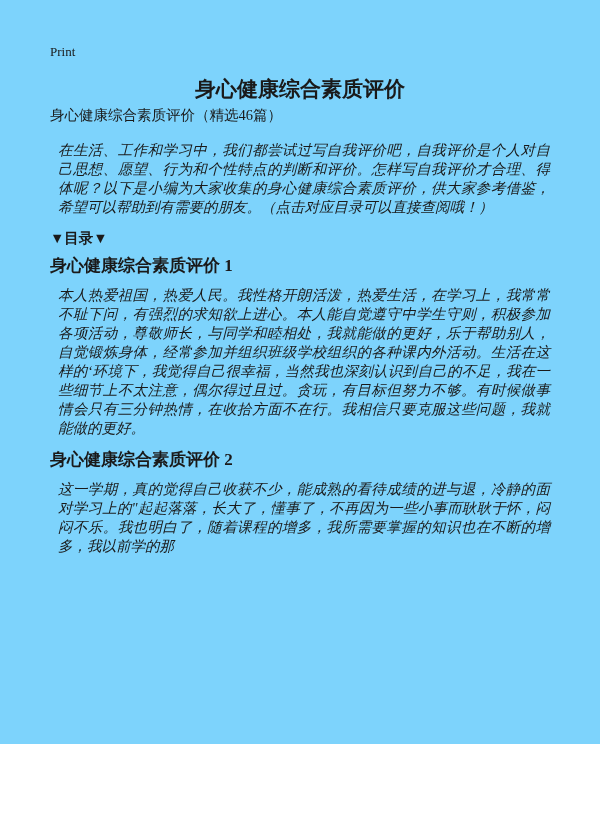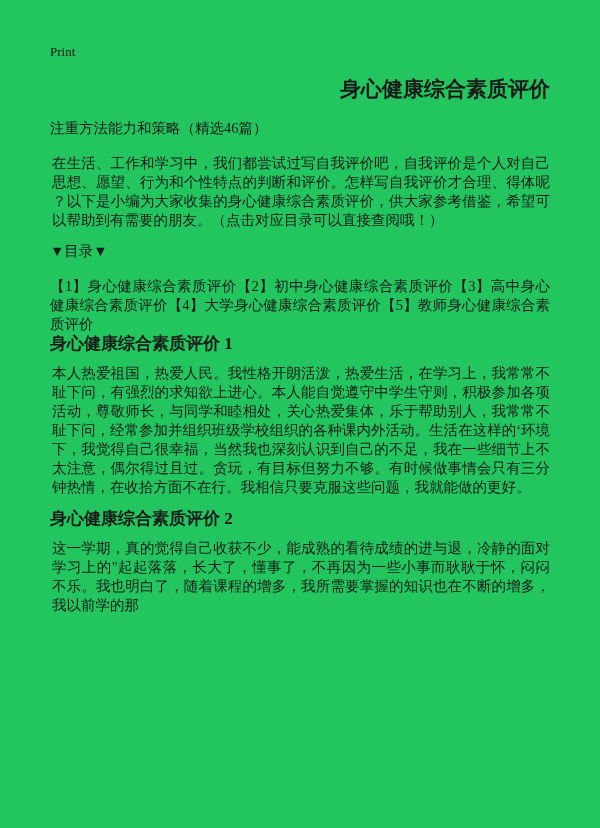--- a/index.html
+++ b/index.html
@@ -10,54 +10,56 @@
   body {
     width: 600px;
     height: 828px;
     overflow: hidden;
     font-family: "Liberation Serif", "DejaVu Serif", serif;
     color: #1a1a1a;
   }
   .page {
     box-sizing: border-box;
     width: 600px;
-    height: 828px;
+    height: 744px;
     padding: 44px 50px 16px 50px;
-    background: #22c55e;
+    background: #7dd3fc;
   }
   .print-link {
     font-size: 13px;
     line-height: 15px;
     margin: 0 0 2px 0;
     cursor: pointer;
   }
   .page-title {
     font-size: 21px;
     font-weight: 700;
-    text-align: right;
-    margin: 18px 0 18px 0;
+    text-align: center;
+    margin: 18px 0 5px 0;
     line-height: 24px;
   }
   .page-subtitle {
     font-size: 14.5px;
     margin: 0 0 16px 0;
     line-height: 19px;
   }
   .para {
     font-size: 14.5px;
     line-height: 19px;
     text-align: justify;
     line-break: anywhere;
     word-break: break-all;
-    margin: 0 0 12px 2px;
+    margin: 0 0 12px 8px;
+    font-style: italic;
   }
   .toc-marker {
     font-size: 14.5px;
     line-height: 19px;
-    margin: 0 0 16px 0;
+    margin: 0 0 8px 0;
+    font-weight: bold;
   }
   .toc {
     font-size: 14.5px;
     line-height: 19px;
     text-align: justify;
     line-break: anywhere;
     word-break: break-all;
     margin: 0;
   }
   .toc .toc-item {
@@ -74,31 +76,30 @@
 </style>
 </head>
 <body>
 
 <div class="page">
 
   <div class="print-link">Print</div>
 
   <h1 class="page-title">身心健康综合素质评价</h1>
 
-  <p class="page-subtitle">注重方法能力和策略（精选46篇）</p>
+  <p class="page-subtitle">身心健康综合素质评价（精选46篇）</p>
 
   <p class="para">在生活、工作和学习中，我们都尝试过写自我评价吧，自我评价是个人对自己思想、愿望、行为和个性特点的判断和评价。怎样写自我评价才合理、得体呢？以下是小编为大家收集的身心健康综合素质评价，供大家参考借鉴，希望可以帮助到有需要的朋友。（点击对应目录可以直接查阅哦！）</p>
 
   <p class="toc-marker">▼目录▼</p>
 
-  <p class="toc"><span class="toc-item">【1】身心健康综合素质评价</span><span class="toc-item">【2】初中身心健康综合素质评价</span><span class="toc-item">【3】高中身心健康综合素质评价</span><span class="toc-item">【4】大学身心健康综合素质评价</span><span class="toc-item">【5】教师身心健康综合素质评价</span></p>
 
   <h2 class="section-heading">身心健康综合素质评价 1</h2>
 
 
-  <p class="para">本人热爱祖国，热爱人民。我性格开朗活泼，热爱生活，在学习上，我常常不耻下问，有强烈的求知欲上进心。本人能自觉遵守中学生守则，积极参加各项活动，尊敬师长，与同学和睦相处，关心热爱集体，乐于帮助别人，我常常不耻下问，经常参加并组织班级学校组织的各种课内外活动。生活在这样的‘环境下，我觉得自己很幸福，当然我也深刻认识到自己的不足，我在一些细节上不太注意，偶尔得过且过。贪玩，有目标但努力不够。有时候做事情会只有三分钟热情，在收拾方面不在行。我相信只要克服这些问题，我就能做的更好。</p>
+  <p class="para">本人热爱祖国，热爱人民。我性格开朗活泼，热爱生活，在学习上，我常常不耻下问，有强烈的求知欲上进心。本人能自觉遵守中学生守则，积极参加各项活动，尊敬师长，与同学和睦相处，我就能做的更好，乐于帮助别人，自觉锻炼身体，经常参加并组织班级学校组织的各种课内外活动。生活在这样的‘环境下，我觉得自己很幸福，当然我也深刻认识到自己的不足，我在一些细节上不太注意，偶尔得过且过。贪玩，有目标但努力不够。有时候做事情会只有三分钟热情，在收拾方面不在行。我相信只要克服这些问题，我就能做的更好。</p>
 
 
   <h2 class="section-heading">身心健康综合素质评价 2</h2>
 
   <p class="para">这一学期，真的觉得自己收获不少，能成熟的看待成绩的进与退，冷静的面对学习上的"起起落落，长大了，懂事了，不再因为一些小事而耿耿于怀，闷闷不乐。我也明白了，随着课程的增多，我所需要掌握的知识也在不断的增多，我以前学的那</p>
 
 </div>
 
 </body></html>

